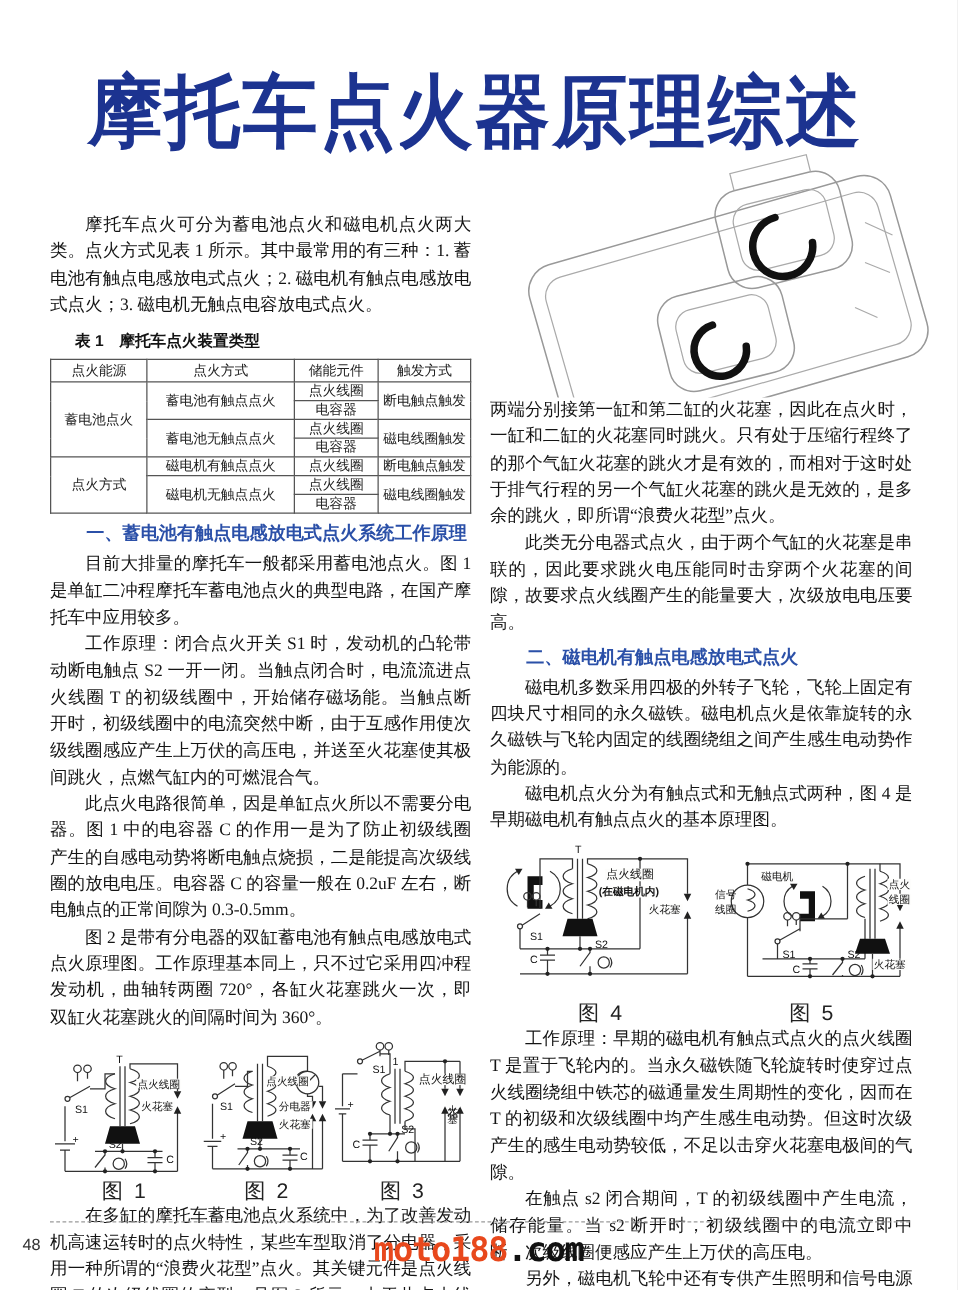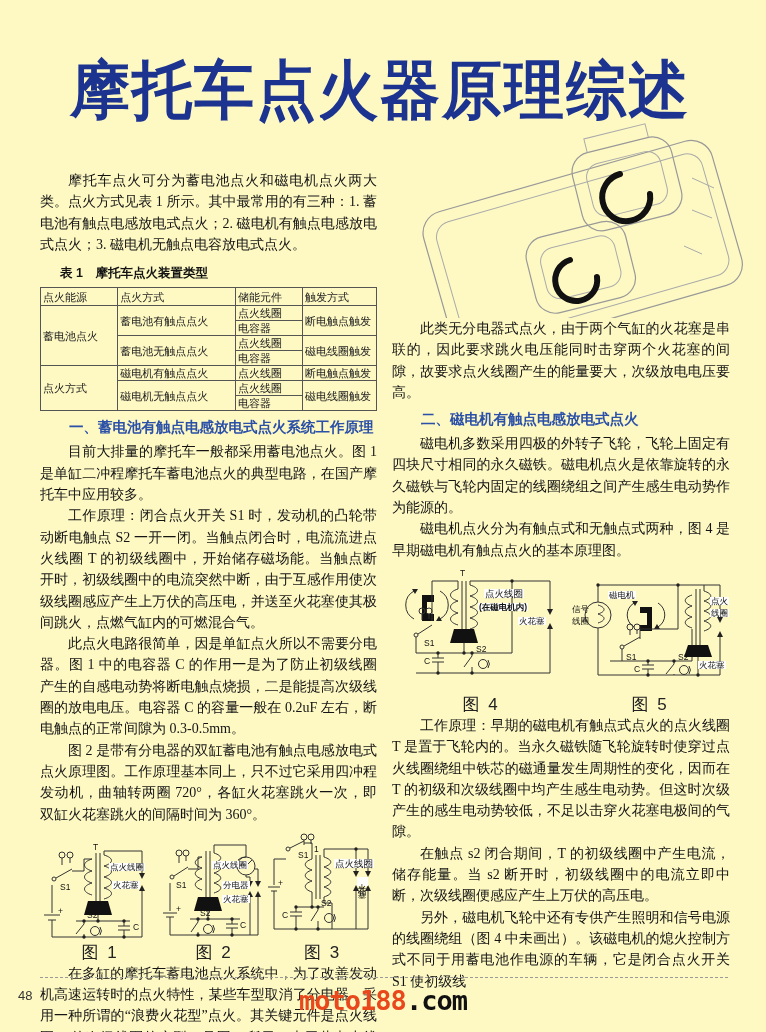--- a/index.html
+++ b/index.html
@@ -1,29 +1,29 @@
 <!DOCTYPE html>
 <html><head>
 <meta charset="utf-8">
 <style>
   html,body{margin:0;padding:0;background:#e8e8e8;}
-  .page{position:relative;width:766px;height:1032px;background:#fef9c3;overflow:hidden;
+  .page{position:relative;width:766px;height:1032px;background:#ffffff;overflow:hidden;
         font-family:"Liberation Sans","DejaVu Sans",sans-serif;color:#141414;margin:0 auto;}
   .main-title{position:absolute;left:70px;top:48px;width:660px;font-size:60px;font-weight:900;
         color:#1c3390;letter-spacing:2px;transform:scaleY(1.06);transform-origin:top left;white-space:nowrap;}
   .illustration{position:absolute;left:392px;top:118px;width:372px;height:200px;}
   .col{position:absolute;width:337px;font-size:14px;line-height:21.3px;text-align:justify;}
   .col-left{left:40px;top:170px;}
   .col-right{left:392px;top:318px;width:338px;}
   .para{margin:0;text-indent:2em;font-family:Liberation Serif, serif;}
   .no-indent{text-indent:0;}
   .heading{font-size:14.5px;font-weight:bold;color:#2b50a8;margin:7px 0 4px;text-indent:2em;line-height:19px;}
   .tbl-caption{font-size:12.5px;font-weight:bold;margin:8px 0 3px;padding-left:20px;text-indent:0;}
   table.ign{border-collapse:collapse;width:100%;font-size:11px;color:#222;}
-  table.ign th,table.ign td{border:1px solid #555;padding:1px 2px;line-height:12px;height:12px;font-weight:normal;margin-top:21px;}
+  table.ign th,table.ign td{border:1px solid #555;text-align:center;padding:1px 2px;line-height:12px;height:12px;font-weight:normal;margin-top:21px;}
   table.ign th{height:15px;}
   .figrow{position:relative;margin-top:4px;}
   .figrow-left{height:134px;}
   .figrow-right{height:150px;}
   .fig{position:absolute;top:0;height:100%;}
   .fig svg{position:absolute;left:0;top:0;}
   .cw{stroke:#333;fill:none;stroke-width:1;}
   .cf{fill:#222;stroke:none;}
   .blk{fill:#111;stroke:none;}
   .s{position:absolute;font-size:8.5px;line-height:1;color:#111;white-space:nowrap;}
@@ -268,20 +268,21 @@
         <span class="s" style="left:53px;top:70px;">S2</span>
         <span class="s" style="left:14px;top:82px;">C</span>
         <div class="fig-cap">图 3</div>
       </div>
     </div>
 
     <p class="para">在多缸的摩托车蓄电池点火系统中，为了改善发动机高速运转时的点火特性，某些车型取消了分电器，采用一种所谓的“浪费火花型”点火。其关键元件是点火线圈 T 的次级线圈的变型，见图 3 所示。由于此点火线圈 T 的次级线圈的</p>
   </div>
 
   <div class="col col-right">
+    <p class="para no-indent">两端分别接第一缸和第二缸的火花塞，因此在点火时，一缸和二缸的火花塞同时跳火。只有处于压缩行程终了的那个气缸火花塞的跳火才是有效的，而相对于这时处于排气行程的另一个气缸火花塞的跳火是无效的，是多余的跳火，即所谓“浪费火花型”点火。</p>
     <p class="para">此类无分电器式点火，由于两个气缸的火花塞是串联的，因此要求跳火电压能同时击穿两个火花塞的间隙，故要求点火线圈产生的能量要大，次级放电电压要高。</p>
     <div class="heading">二、磁电机有触点电感放电式点火</div>
     <p class="para">磁电机多数采用四极的外转子飞轮，飞轮上固定有四块尺寸相同的永久磁铁。磁电机点火是依靠旋转的永久磁铁与飞轮内固定的线圈绕组之间产生感生电动势作为能源的。</p>
     <p class="para">磁电机点火分为有触点式和无触点式两种，图 4 是早期磁电机有触点点火的基本原理图。</p>
 
     <div class="figrow figrow-right">
 
       <div class="fig" style="left:0;width:178px;">
         <svg width="178" height="132" viewBox="0 0 178 132">
           <g>

